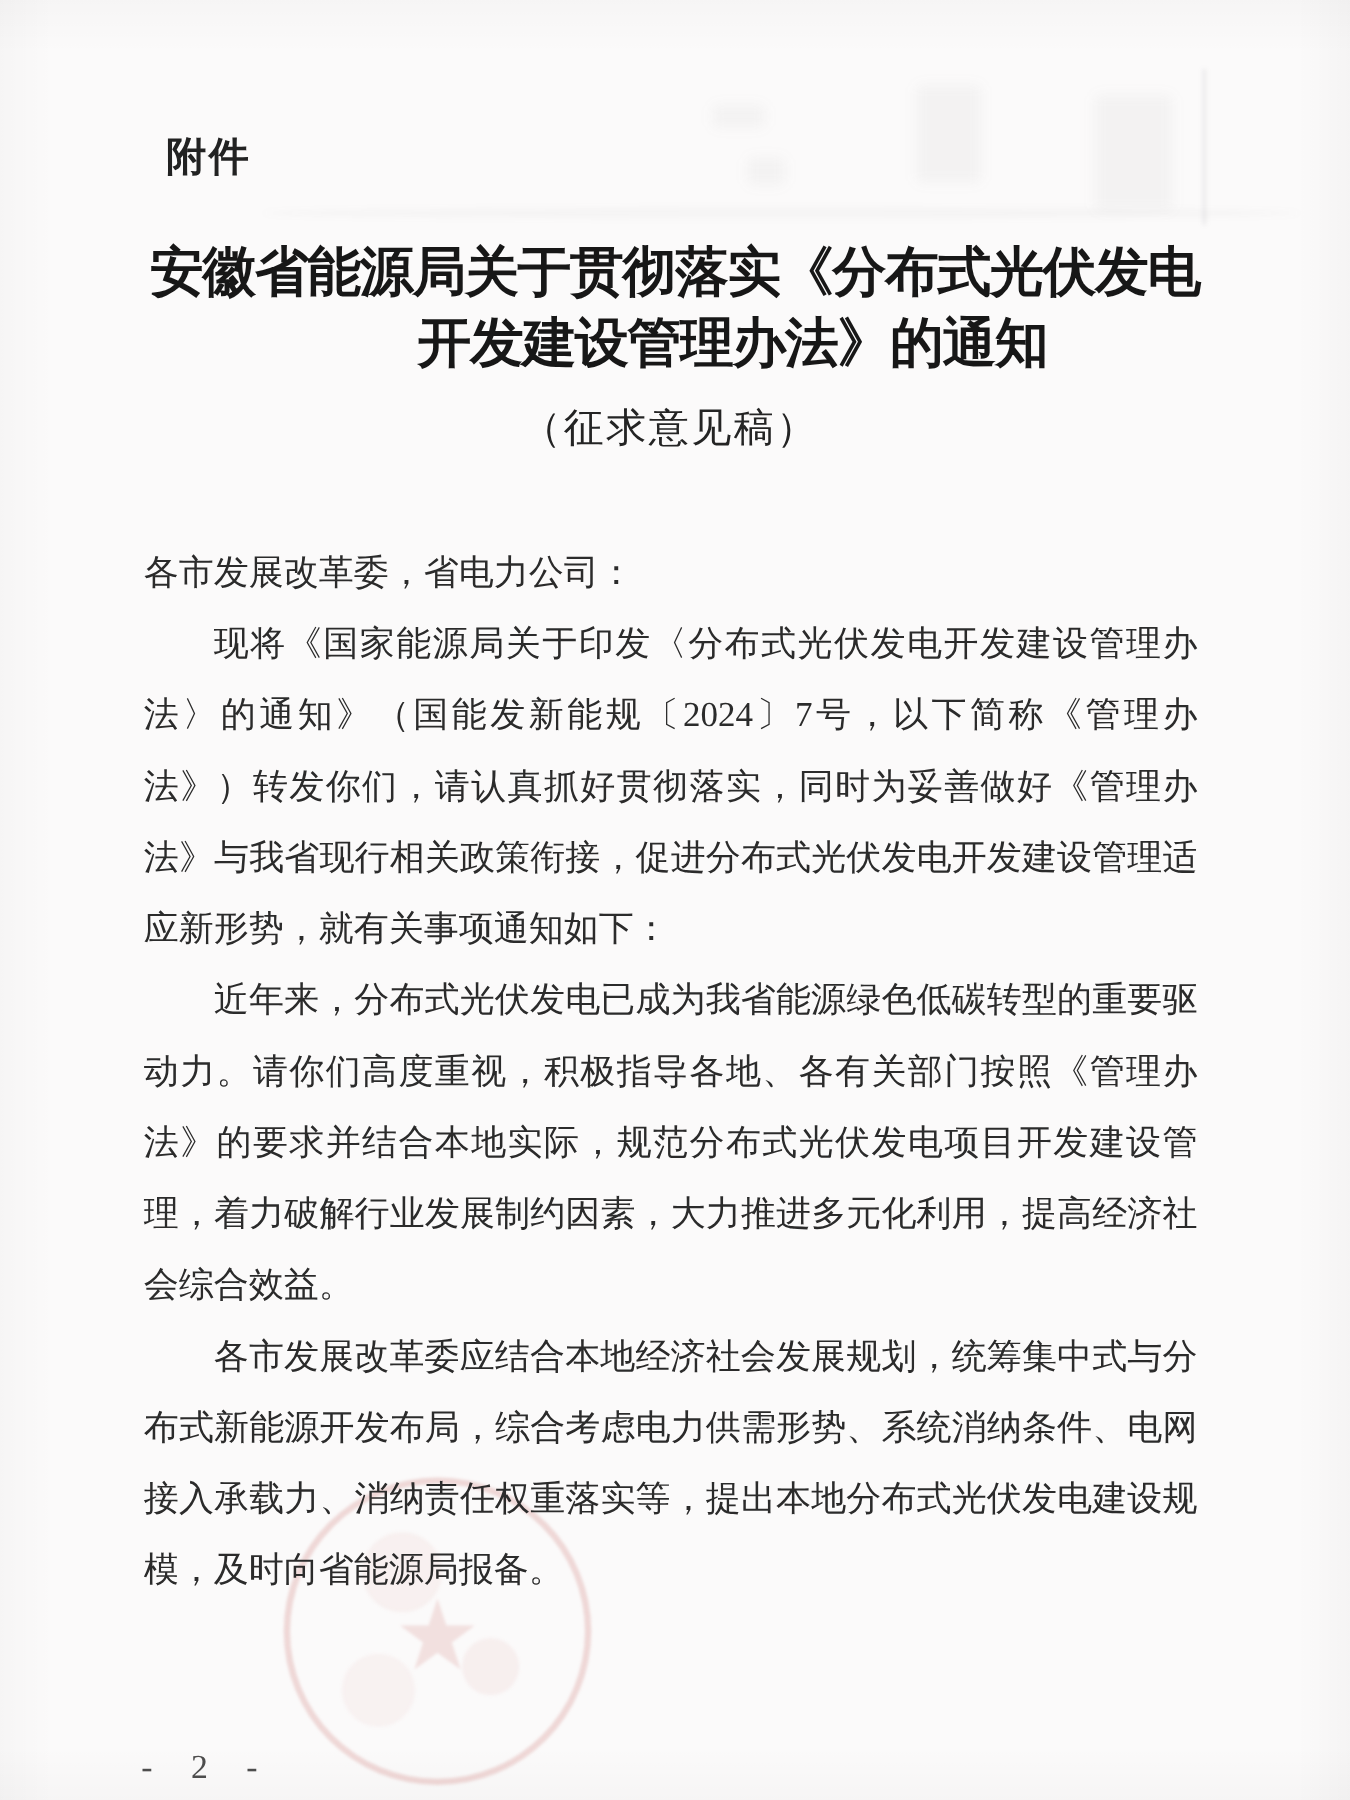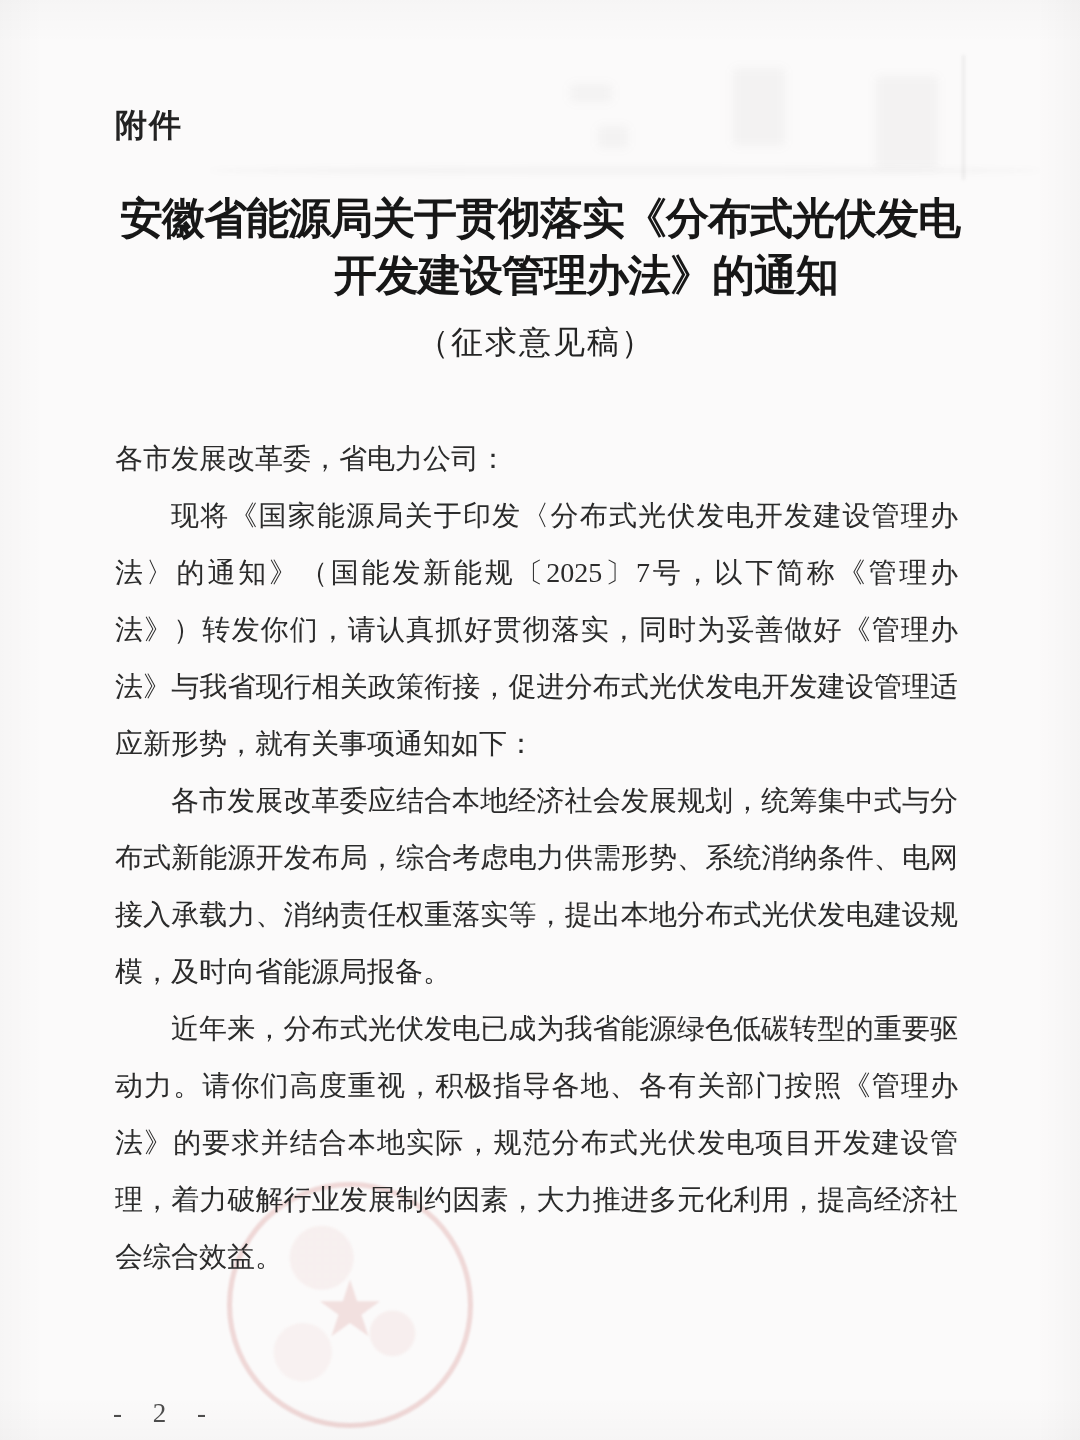--- a/index.html
+++ b/index.html
@@ -37,21 +37,21 @@
   }
   .seal::before{
     content:"★";
     font-family:"DejaVu Sans",sans-serif;
     font-size:78px;
     color:rgba(199,96,90,0.16);
     transform:translateY(4px);
   }
   
   .attachment{
-    position:absolute;left:115px;top:104px;
+    position:absolute;left:133px;top:104px;
     font-family:"Liberation Sans","DejaVu Sans",sans-serif;
     font-weight:700;font-size:32px;color:#222;
     letter-spacing:2px;
   }
   .title{
     position:absolute;left:0;top:190px;width:1080px;margin:0;
     text-align:center;
     font-family:"Liberation Serif","DejaVu Serif",serif;
     font-weight:700;font-size:43px;line-height:57px;
     color:#171717;letter-spacing:-1px;
@@ -102,20 +102,20 @@
 
   <h1 class="title">
     <span class="tl">安徽省能源局关于贯彻落实《分布式光伏发电</span>
     <span class="tl tl2">开发建设管理办法》的通知</span>
   </h1>
 
   <div class="subtitle">（征求意见稿）</div>
 
   <div class="body">
     <p class="salutation">各市发展改革委，省电力公司：</p>
-    <p class="indent">现将《国家能源局关于印发〈分布式光伏发电开发建设管理办法〉的通知》（国能发新能规〔2025〕7号，以下简称《管理办法》）转发你们，请认真抓好贯彻落实，同时为妥善做好《管理办法》与我省现行相关政策衔接，促进分布式光伏发电开发建设管理适应新形势，就有关事项通知如下：</p>
+    <p class="indent">现将《国家能源局关于印发〈分布式光伏发电开发建设管理办法〉的通知》（国能发新能规〔2024〕7号，以下简称《管理办法》）转发你们，请认真抓好贯彻落实，同时为妥善做好《管理办法》与我省现行相关政策衔接，促进分布式光伏发电开发建设管理适应新形势，就有关事项通知如下：</p>
+    <p class="indent">近年来，分布式光伏发电已成为我省能源绿色低碳转型的重要驱动力。请你们高度重视，积极指导各地、各有关部门按照《管理办法》的要求并结合本地实际，规范分布式光伏发电项目开发建设管理，着力破解行业发展制约因素，大力推进多元化利用，提高经济社会综合效益。</p>
     <p class="indent">各市发展改革委应结合本地经济社会发展规划，统筹集中式与分布式新能源开发布局，综合考虑电力供需形势、系统消纳条件、电网接入承载力、消纳责任权重落实等，提出本地分布式光伏发电建设规模，及时向省能源局报备。</p>
-    <p class="indent">近年来，分布式光伏发电已成为我省能源绿色低碳转型的重要驱动力。请你们高度重视，积极指导各地、各有关部门按照《管理办法》的要求并结合本地实际，规范分布式光伏发电项目开发建设管理，着力破解行业发展制约因素，大力推进多元化利用，提高经济社会综合效益。</p>
   </div>
 
   <div class="pagenum">- 2 -</div>
 
 </div>
 
 </body></html>

